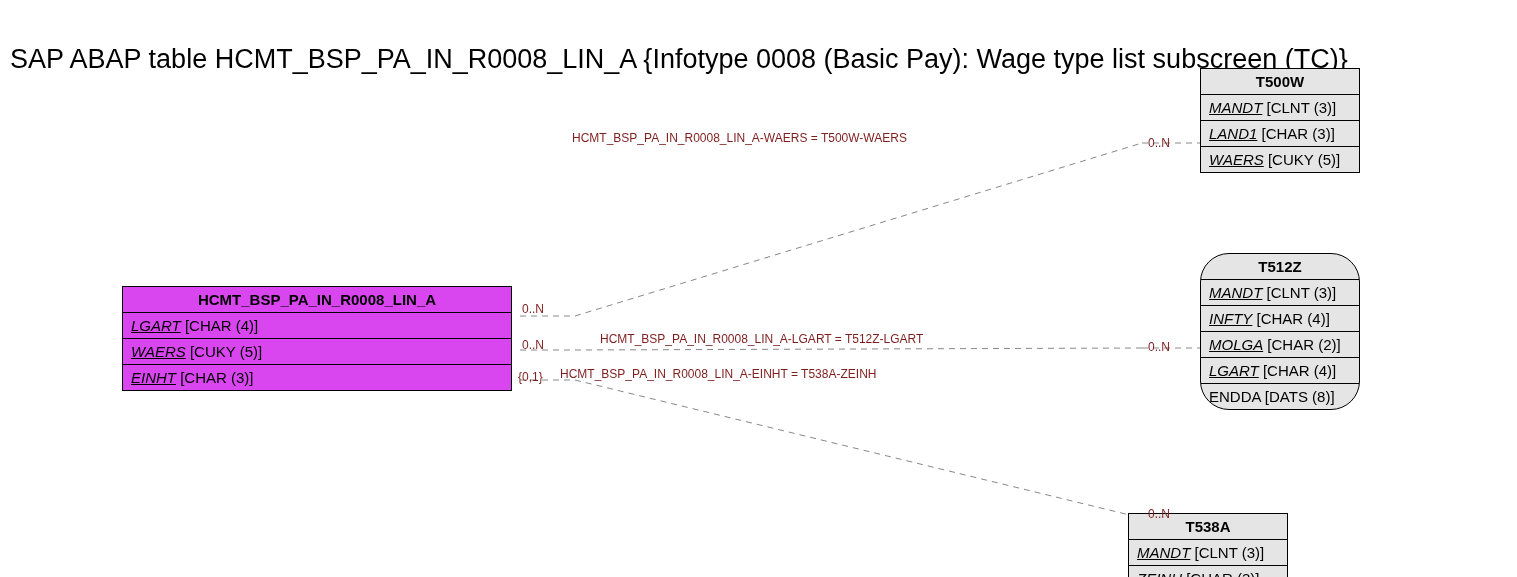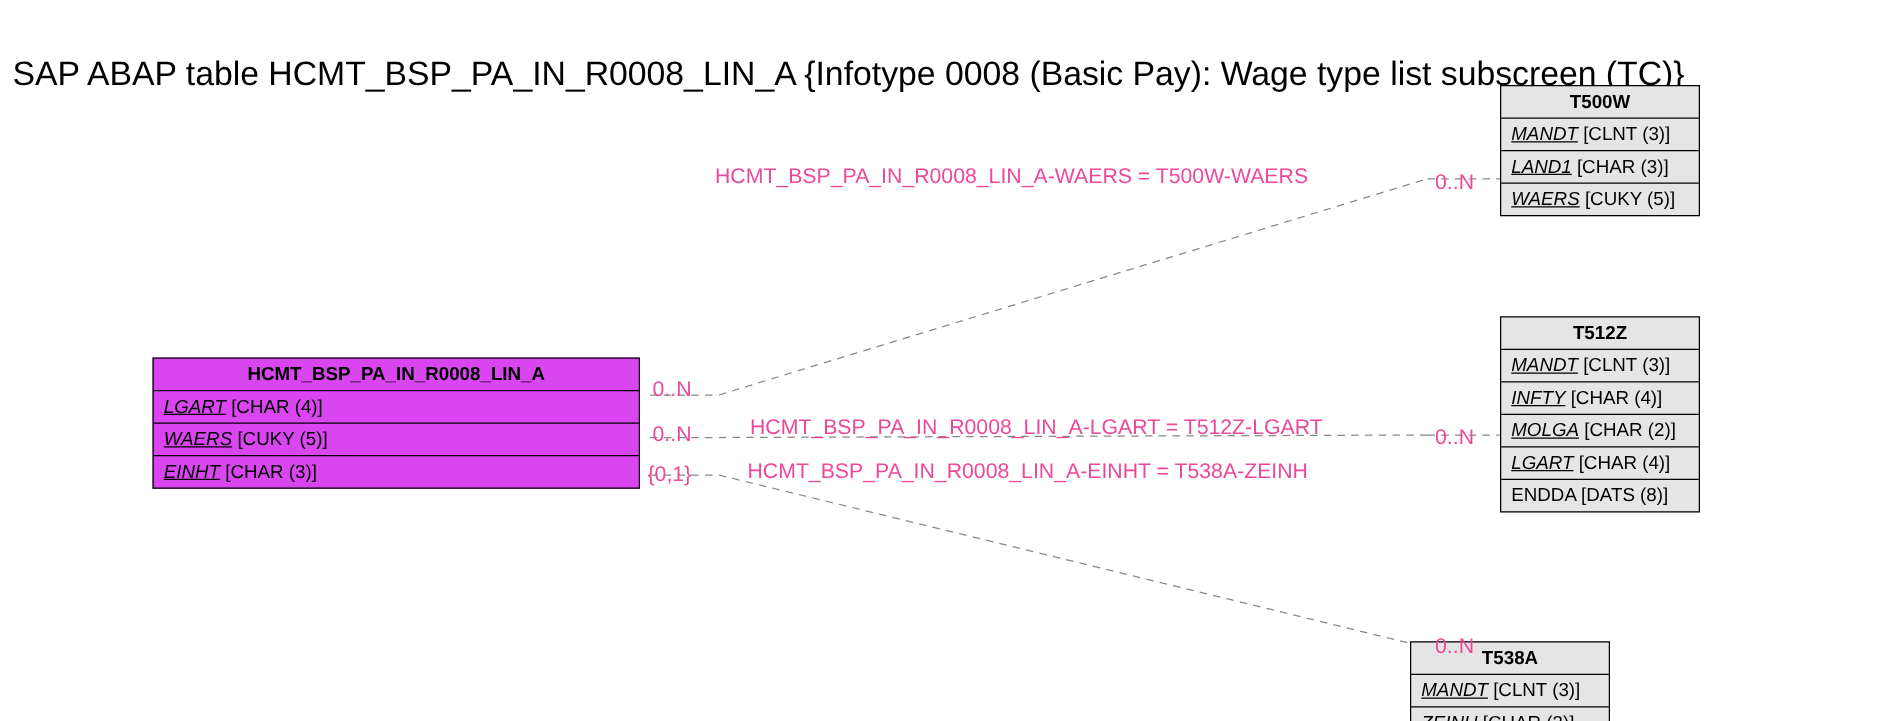--- a/index.html
+++ b/index.html
@@ -38,22 +38,22 @@
     text-align: left;
   }
   .entity .row:last-child {
     border-bottom: none;
   }
   .key { font-style: italic; text-decoration: underline; }
   .main-entity { background: #d946ef; }
   .ref-entity  { background: #e5e5e5; }
   .label {
     position: absolute;
-    font-size: 17px;
-    color: #ec4899;
+    font-size: 12px;
+    color: #7f1d1d;
     white-space: nowrap;
   }
   svg.lines {
     position: absolute;
     top: 0; left: 0;
     width: 1517px;
     height: 577px;
     pointer-events: none;
   }
   svg.lines line {
@@ -89,38 +89,38 @@
   <div class="row"><span class="key">EINHT</span> <span>[CHAR (3)]</span></div>
 </div>
 
 <div class="entity ref-entity" style="left:1200px; top:68px; width:158px;">
   <div class="hdr">T500W</div>
   <div class="row"><span class="key">MANDT</span> <span>[CLNT (3)]</span></div>
   <div class="row"><span class="key">LAND1</span> <span>[CHAR (3)]</span></div>
   <div class="row"><span class="key">WAERS</span> <span>[CUKY (5)]</span></div>
 </div>
 
-<div class="entity ref-entity" style="left:1200px; top:253px; width:158px;">
+<div class="entity ref-entity" style="left:1200px; top:253px; width:158px;border-radius:29px;">
   <div class="hdr">T512Z</div>
   <div class="row"><span class="key">MANDT</span> <span>[CLNT (3)]</span></div>
   <div class="row"><span class="key">INFTY</span> <span>[CHAR (4)]</span></div>
   <div class="row"><span class="key">MOLGA</span> <span>[CHAR (2)]</span></div>
   <div class="row"><span class="key">LGART</span> <span>[CHAR (4)]</span></div>
   <div class="row"><span>ENDDA</span> <span>[DATS (8)]</span></div>
 </div>
 
 <div class="entity ref-entity" style="left:1128px; top:490px; width:158px;margin-top:23px;">
   <div class="hdr">T538A</div>
   <div class="row"><span class="key">MANDT</span> <span>[CLNT (3)]</span></div>
   <div class="row"><span class="key">ZEINH</span> <span>[CHAR (3)]</span></div>
 </div>
 
 <div class="label" style="left:572px; top:131px;">HCMT_BSP_PA_IN_R0008_LIN_A-WAERS = T500W-WAERS</div>
 <div class="label" style="left:600px; top:332px;">HCMT_BSP_PA_IN_R0008_LIN_A-LGART = T512Z-LGART</div>
-<div class="label" style="left:598px; top:367px;">HCMT_BSP_PA_IN_R0008_LIN_A-EINHT = T538A-ZEINH</div>
+<div class="label" style="left:560px; top:367px;">HCMT_BSP_PA_IN_R0008_LIN_A-EINHT = T538A-ZEINH</div>
 
 <div class="label" style="left:522px; top:302px;">0..N</div>
 <div class="label" style="left:522px; top:338px;">0..N</div>
 <div class="label" style="left:518px; top:370px;">{0,1}</div>
 
 <div class="label" style="left:1148px; top:136px;">0..N</div>
 <div class="label" style="left:1148px; top:340px;">0..N</div>
 <div class="label" style="left:1148px; top:507px;">0..N</div>
 
 </body></html>

